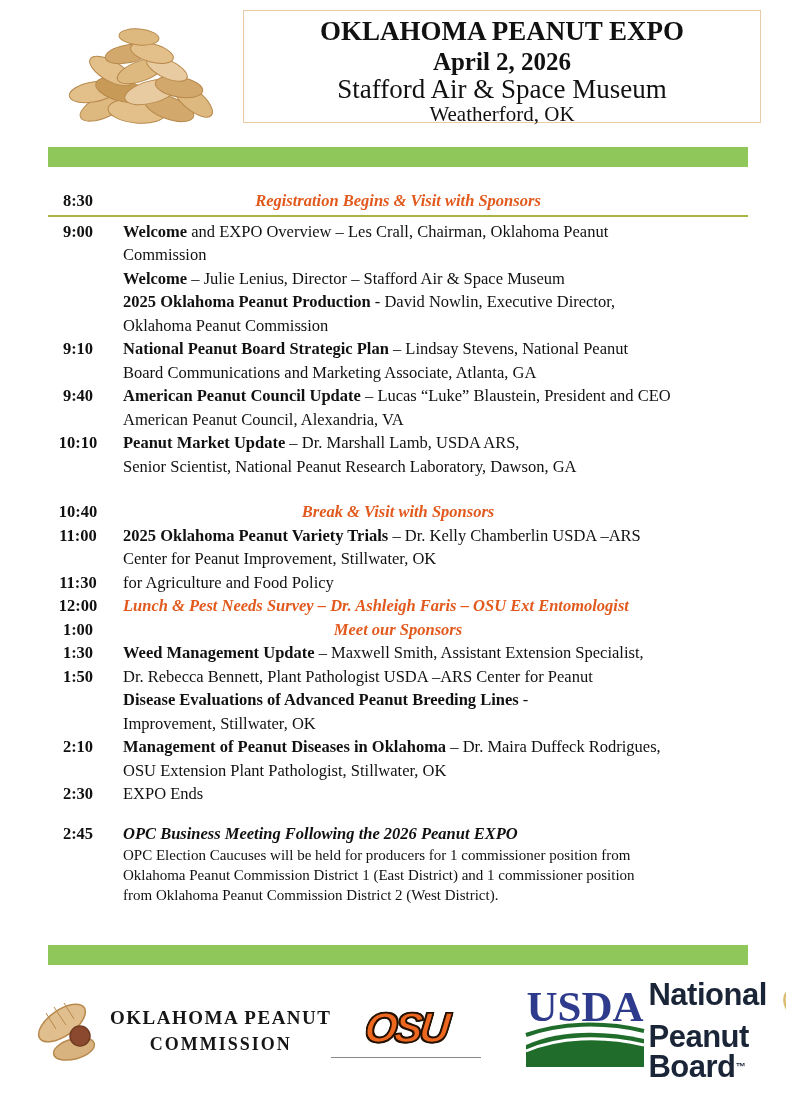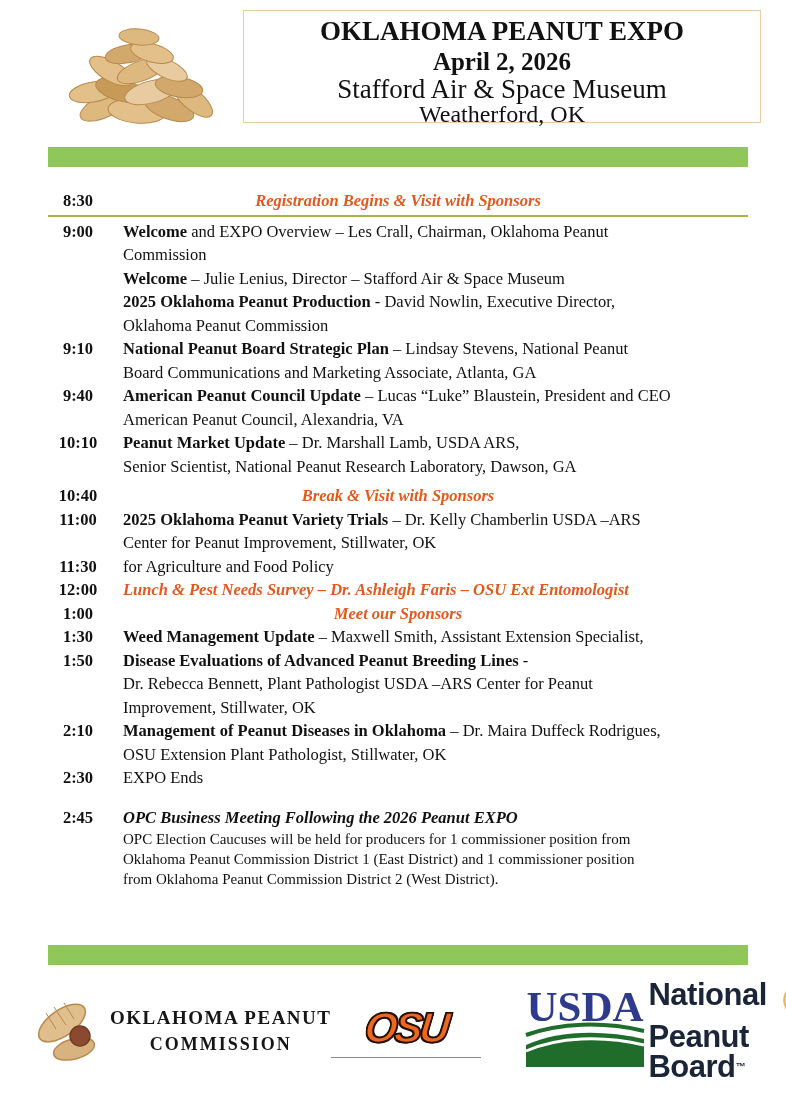--- a/index.html
+++ b/index.html
@@ -5,31 +5,31 @@
   html,body{margin:0;padding:0;background:#ffffff;}
   body{width:786px;height:1097px;font-family:"Liberation Serif",serif;color:#111;}
   .page{position:relative;width:786px;height:1097px;overflow:hidden;background:#fff;}
 
   
   .peanut-photo{position:absolute;left:55px;top:8px;width:180px;height:130px;}
   .title-box{position:absolute;left:243px;top:10px;width:518px;height:113px;border:1px solid var(--title-box-border,#EACBA4);box-sizing:border-box;text-align:center;padding-top:4px;}
   .t1{font-size:27px;font-weight:bold;line-height:32px;}
   .t2{font-size:25px;font-weight:bold;line-height:30px;}
   .t3{font-size:27px;line-height:25px;}
-  .t4{font-size:24px;line-height:25px;}
+  .t4{font-size:21px;line-height:25px;}
 
   
   .bar{position:absolute;left:48px;width:700px;height:20px;background:var(--bar-green,#8FC75A);}
   .bar.top{top:147px;}
   .bar.bottom{top:945px;}
 
   
   .schedule{position:absolute;left:48px;top:189px;width:700px;font-size:16.5px;}
   .row{position:relative;}
-  .row.gap-sm{margin-top:6px;}
+  .row.gap-sm{margin-top:22px;}
   .row.gap-lg{margin-top:16px;}
   .time{position:absolute;left:0;top:0;width:60px;text-align:center;font-weight:bold;line-height:23.5px;}
   .content{margin-left:75px;}
   .line{line-height:23.5px;white-space:nowrap;}
   .line.sm{font-size:15px;line-height:20px;}
   .line .b{font-weight:bold;}
   .line .i{font-style:italic;}
   .row.section{height:23.5px;}
   .row.section .content{position:absolute;left:0;right:0;margin-left:0;text-align:center;color:var(--accent-orange,#E2591D);}
   .row.section .line span{font-weight:bold;font-style:italic;}
@@ -159,22 +159,22 @@
       </div>
       <div class="row item">
         <div class="time">1:30</div>
         <div class="content">
           <div class="line"><span class="b">Weed Management Update</span><span> – Maxwell Smith, Assistant Extension Specialist,</span></div>
         </div>
       </div>
       <div class="row item">
         <div class="time">1:50</div>
         <div class="content">
+          <div class="line"><span>Dr. Rebecca Bennett, Plant Pathologist USDA –ARS Center for Peanut</span></div>
           <div class="line"><span class="b">Disease Evaluations of Advanced Peanut Breeding Lines</span><span> -</span></div>
-          <div class="line"><span>Dr. Rebecca Bennett, Plant Pathologist USDA –ARS Center for Peanut</span></div>
           <div class="line"><span>Improvement, Stillwater, OK</span></div>
         </div>
       </div>
       <div class="row item">
         <div class="time">2:10</div>
         <div class="content">
           <div class="line"><span class="b">Management of Peanut Diseases in Oklahoma</span><span> – Dr. Maira Duffeck Rodrigues,</span></div>
           <div class="line"><span>OSU Extension Plant Pathologist, Stillwater, OK</span></div>
         </div>
       </div>

